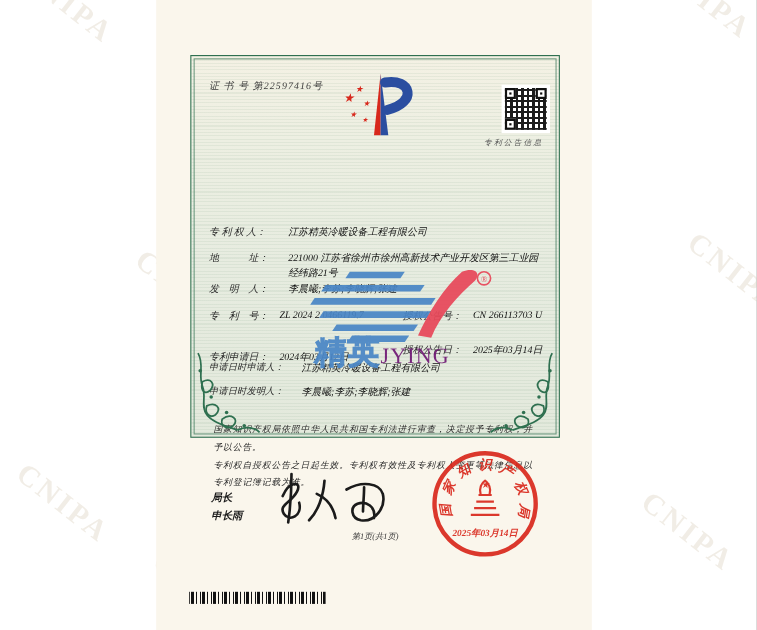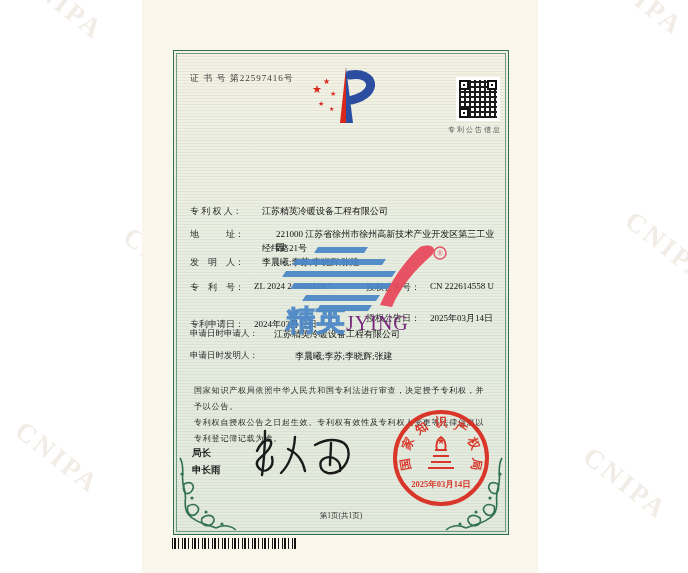--- a/index.html
+++ b/index.html
@@ -5,40 +5,41 @@
   * { margin:0; padding:0; box-sizing:border-box; }
   body { background:#888; font-family:"Liberation Serif","DejaVu Serif",serif; }
   .canvas { position:relative; width:688px; height:573px; background:#ffffff; overflow:hidden; margin:0 auto; }
 
   .paper { position:absolute; left:142px; top:0; width:396px; height:573px; background:#faf6ec; }
 
   .wm { position:absolute; font-family:"Liberation Serif","DejaVu Serif",serif; font-weight:bold;
         font-size:27px; letter-spacing:3px; color:rgba(186,167,128,0.20);
         transform:rotate(38deg); white-space:nowrap; pointer-events:none; }
 
-  .cert { position:absolute; left:173px; top:50px; width:336px; height:485px;
+  .cert { position:absolute; left:173px; top:50px; width:336px; height:348px;
           border:1.5px solid #2f7050;
           background:
             repeating-linear-gradient(0deg, rgba(110,150,120,0.10) 0 1px, rgba(0,0,0,0) 1px 3px),
             linear-gradient(180deg,#f4f1e4 0%, #edefe2 22%, #e7ece0 55%, #e3e9dc 100%);
+          font-style: italic;
         }
   .cert::before { content:""; position:absolute; inset:2px; border:1px solid rgba(47,112,80,0.65); pointer-events:none; }
 
   .certno { position:absolute; left:16px; top:21px; font-size:9px; letter-spacing:1px; color:#3c3c3c; }
 
   .logo { position:absolute; left:122px; top:12px; }
   .qr { position:absolute; left:282px; top:26px; width:44px; height:44px; background:#fff; padding:3px; }
   .qr .grid { width:100%; height:100%;
       background:
         repeating-linear-gradient(90deg,#1c1c1c 0 2px, rgba(0,0,0,0) 2px 5px),
         repeating-linear-gradient(0deg,#1c1c1c 0 2px, rgba(0,0,0,0) 2px 5px); }
   .qr .finder { position:absolute; width:10px; height:10px; border:2px solid #111; background:#fff; }
   .qr .finder i { position:absolute; left:2px; top:2px; width:2px; height:2px; background:#111; display:block; }
   .qr .f-tl { left:3px; top:3px; } .qr .f-tr { right:3px; top:3px; } .qr .f-bl { left:3px; bottom:3px; }
-  .qr-caption { position:absolute; left:256px; top:74px; width:72px; text-align:right;
+  .qr-caption { position:absolute; left:266px; top:74px; width:72px; text-align:left;
                 font-size:7px; letter-spacing:2px; color:#555; }
 
   .title { position:absolute; left:0; top:80px; width:100%; text-align:center;
            font-size:23px; font-weight:bold; letter-spacing:5px; color:#111; }
 
   .row { position:absolute; left:16px; width:306px; display:flex; font-size:9px; color:#1d1d1d; }
   .row .lab { flex:0 0 72px; color:#2a2a2a; }
   .row .val { flex:1; font-size:9px; color:#111; }
   .row-2col { display:flex; }
   .pair { display:flex; }
@@ -49,21 +50,21 @@
   .legal { position:absolute; left:20px; top:332px; width:296px; text-align:left;
            font-size:8px; line-height:16px; letter-spacing:0.8px; color:#2b2b2b; }
 
   .chief { position:absolute; left:18px; top:393px; font-size:9.5px; font-weight:bold; color:#1a1a1a;
            font-family:"Liberation Sans","DejaVu Sans",sans-serif; line-height:17px; }
 
   .sig { position:absolute; left:67px; top:370px; }
 
   .seal { position:absolute; left:217px; top:357px; opacity:0.92; }
 
-  .footer { position:absolute; left:0; top:460px; width:100%; text-align:center; font-size:7.5px; color:#333; }
+  .footer { position:absolute; left:0; top:432px; width:100%; text-align:center; font-size:7.5px; color:#333; }
 
   .flourish { position:absolute; bottom:2px; }
   .fl-left { left:2px; }
   .fl-right { right:2px; transform:scaleX(-1); }
 
   .barcode { position:absolute; left:172px; top:538px; width:124px; height:11px;
       background:repeating-linear-gradient(90deg,#111 0 1px, rgba(0,0,0,0) 1px 2px, #111 2px 4px, rgba(0,0,0,0) 4px 6px, #111 6px 7px, rgba(0,0,0,0) 7px 10px); }
 
   .co-wm { position:absolute; left:280px; top:243px; width:180px; height:102px; opacity:0.93; pointer-events:none; }
   .co-text { position:absolute; left:6px; top:58px; white-space:nowrap; }
@@ -118,59 +119,59 @@
     </div>
     <div class="qr-caption">专利公告信息</div>
 
 
 
     <div class="row" style="top:154px;">
       <span class="lab">专 利 权 人：</span>
       <span class="val">江苏精英冷暖设备工程有限公司</span>
     </div>
 
-    <div class="row" style="top:177px;gap:14px;">
+    <div class="row" style="top:177px;">
       <span class="lab">地　　　址：</span>
       <span class="val">221000 江苏省徐州市徐州高新技术产业开发区第三工业园</span>
     </div>
     <div class="addr2" style="top:191px;">经纬路21号</div>
 
     <div class="row" style="top:205px;">
       <span class="lab">发　明　人：</span>
       <span class="val">李晨曦;李苏;李晓辉;张建</span>
     </div>
 
     <div class="row row-2col" style="top:230px;">
       <span class="pair" style="flex:0 0 176px;">
         <span class="lab">专　利　号：</span>
         <span class="val">ZL 2024 2 0466119.7</span>
       </span>
       <span class="pair" style="flex:1;">
         <span class="lab">授权公告号：</span>
-        <span class="val">CN 222614558 U</span>
+        <span class="val">CN 266113703 U</span>
       </span>
     </div>
 
     <div class="row row-2col" style="top:254px;">
       <span class="pair" style="flex:0 0 176px;margin-top:13px;">
         <span class="lab">专利申请日：</span>
         <span class="val">2024年03月12日</span>
       </span>
       <span class="pair" style="flex:1;align-items:center;">
         <span class="lab">授权公告日：</span>
         <span class="val">2025年03月14日</span>
       </span>
     </div>
 
     <div class="row small" style="top:277px;">
       <span class="lab">申请日时申请人：</span>
       <span class="val">江苏精英冷暖设备工程有限公司</span>
     </div>
 
-    <div class="row small" style="top:299px;gap:21px;">
+    <div class="row small" style="top:299px;">
       <span class="lab">申请日时发明人：</span>
       <span class="val">李晨曦;李苏;李晓辉;张建</span>
     </div>
 
     <div class="legal">
       <div>国家知识产权局依照中华人民共和国专利法进行审查，决定授予专利权，并予以公告。</div>
       <div>专利权自授权公告之日起生效。专利权有效性及专利权人变更等法律信息以专利登记簿记载为准。</div>
     </div>
 
     <div class="chief">

